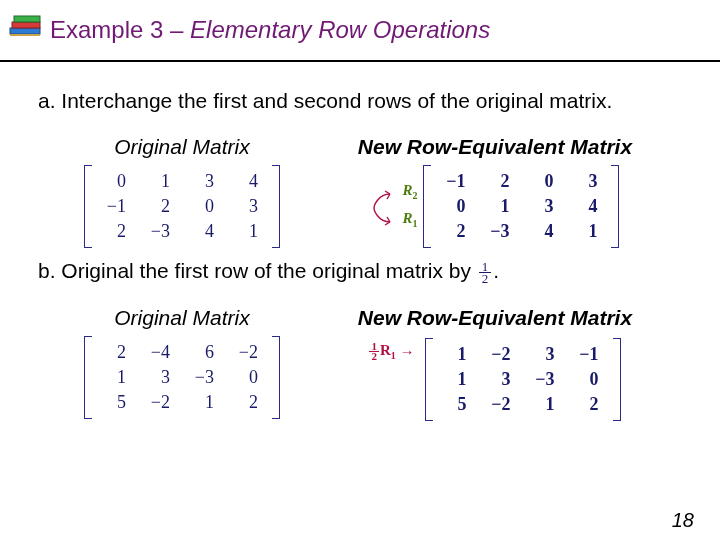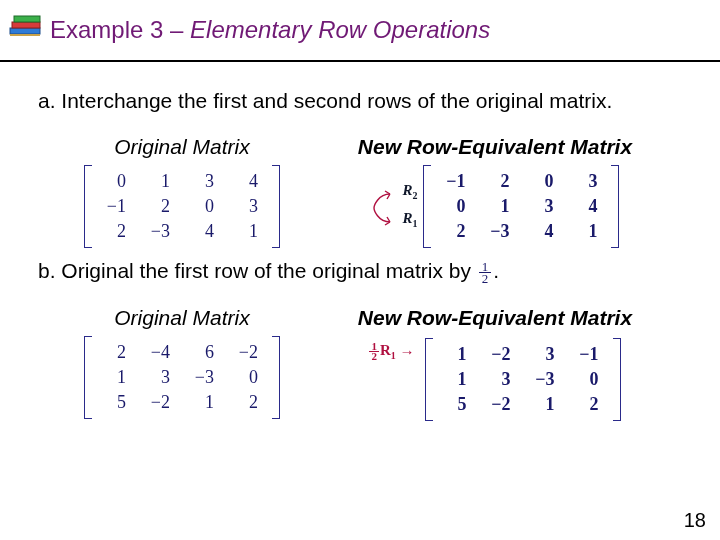--- a/index.html
+++ b/index.html
@@ -72,21 +72,21 @@
     font-family: "Times New Roman", serif;
     font-size: 18px;
     color: #1a1a6a;
     text-align: right;
     padding: 2px 12px;
     min-width: 20px;
   }
   .rowlabels {
     font-family: "Times New Roman", serif;
     font-size: 15px;
-    color: #0f172a;
+    color: #4d7c0f;
     font-style: italic;
     text-align: left;
     line-height: 22px;
   }
   .rowlabels .sub { font-size: 10px; vertical-align: sub; font-style: normal; }
   .arrow-swap {
     width: 26px; height: 46px;
     position: relative;
   }
   .arrow-swap svg { width: 26px; height: 46px; }
@@ -115,23 +115,24 @@
     font-size: 13px;
     line-height: 11px;
     text-align: center;
     color: #1a1a6a;
     margin: 0 2px;
   }
   .inline-frac .n { border-bottom: 1px solid #1a1a6a; display:block; padding:0 3px;}
   .inline-frac .d { display:block; padding:0 3px;}
   .page-num {
     position: absolute;
-    right: 14px;
+    right: 26px;
     bottom: 8px;
     font-size: 20px;
+    font-style: italic;
   }
 </style>
 </head>
 <body>
 
 <div class="title-bar">
   <span class="books-icon">
     <svg viewBox="0 0 40 40">
       <rect x="4" y="22" width="30" height="6" fill="#2e7bd6" stroke="#1a4a88"></rect>
       <rect x="6" y="16" width="28" height="6" fill="#d63b3b" stroke="#8a1f1f"></rect>

